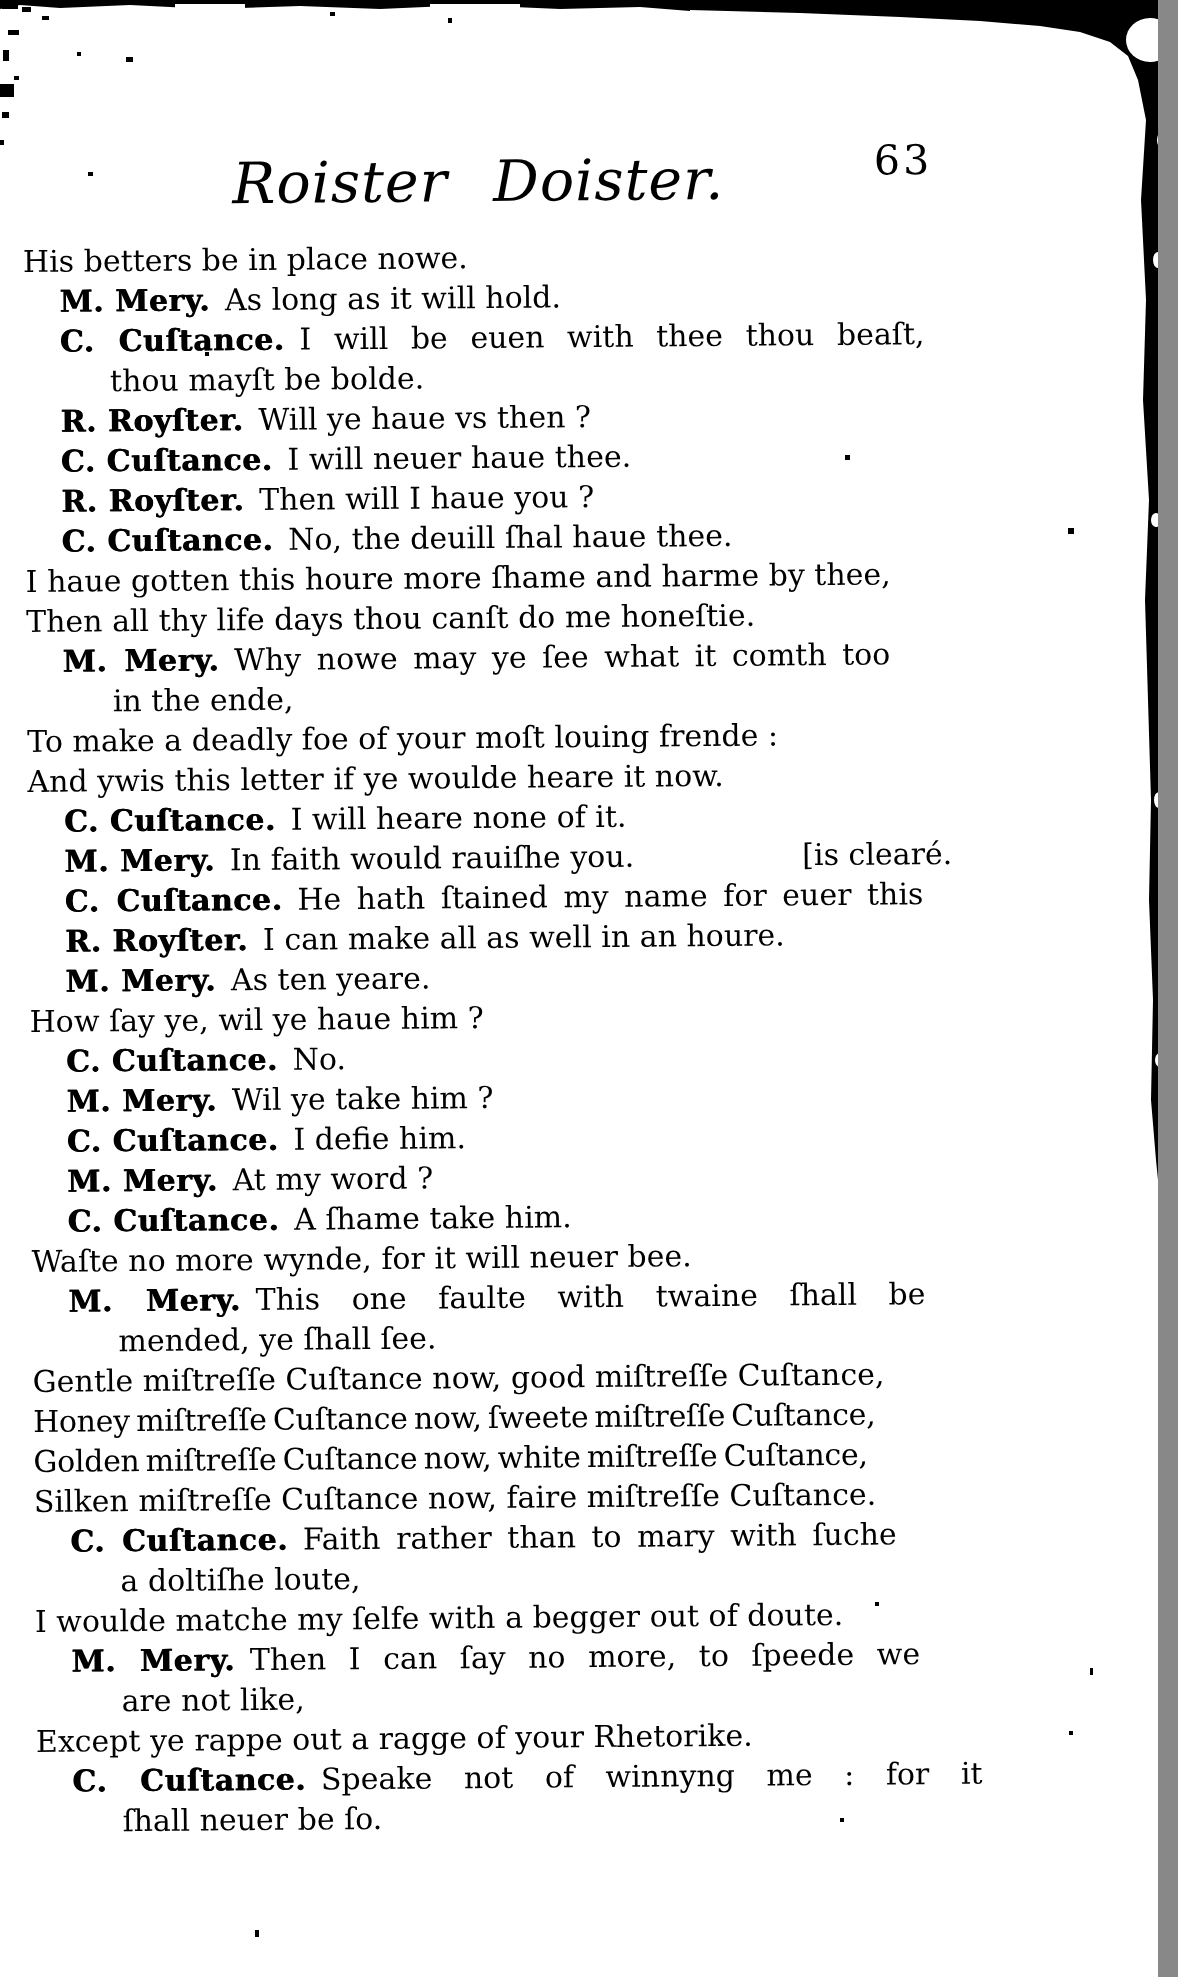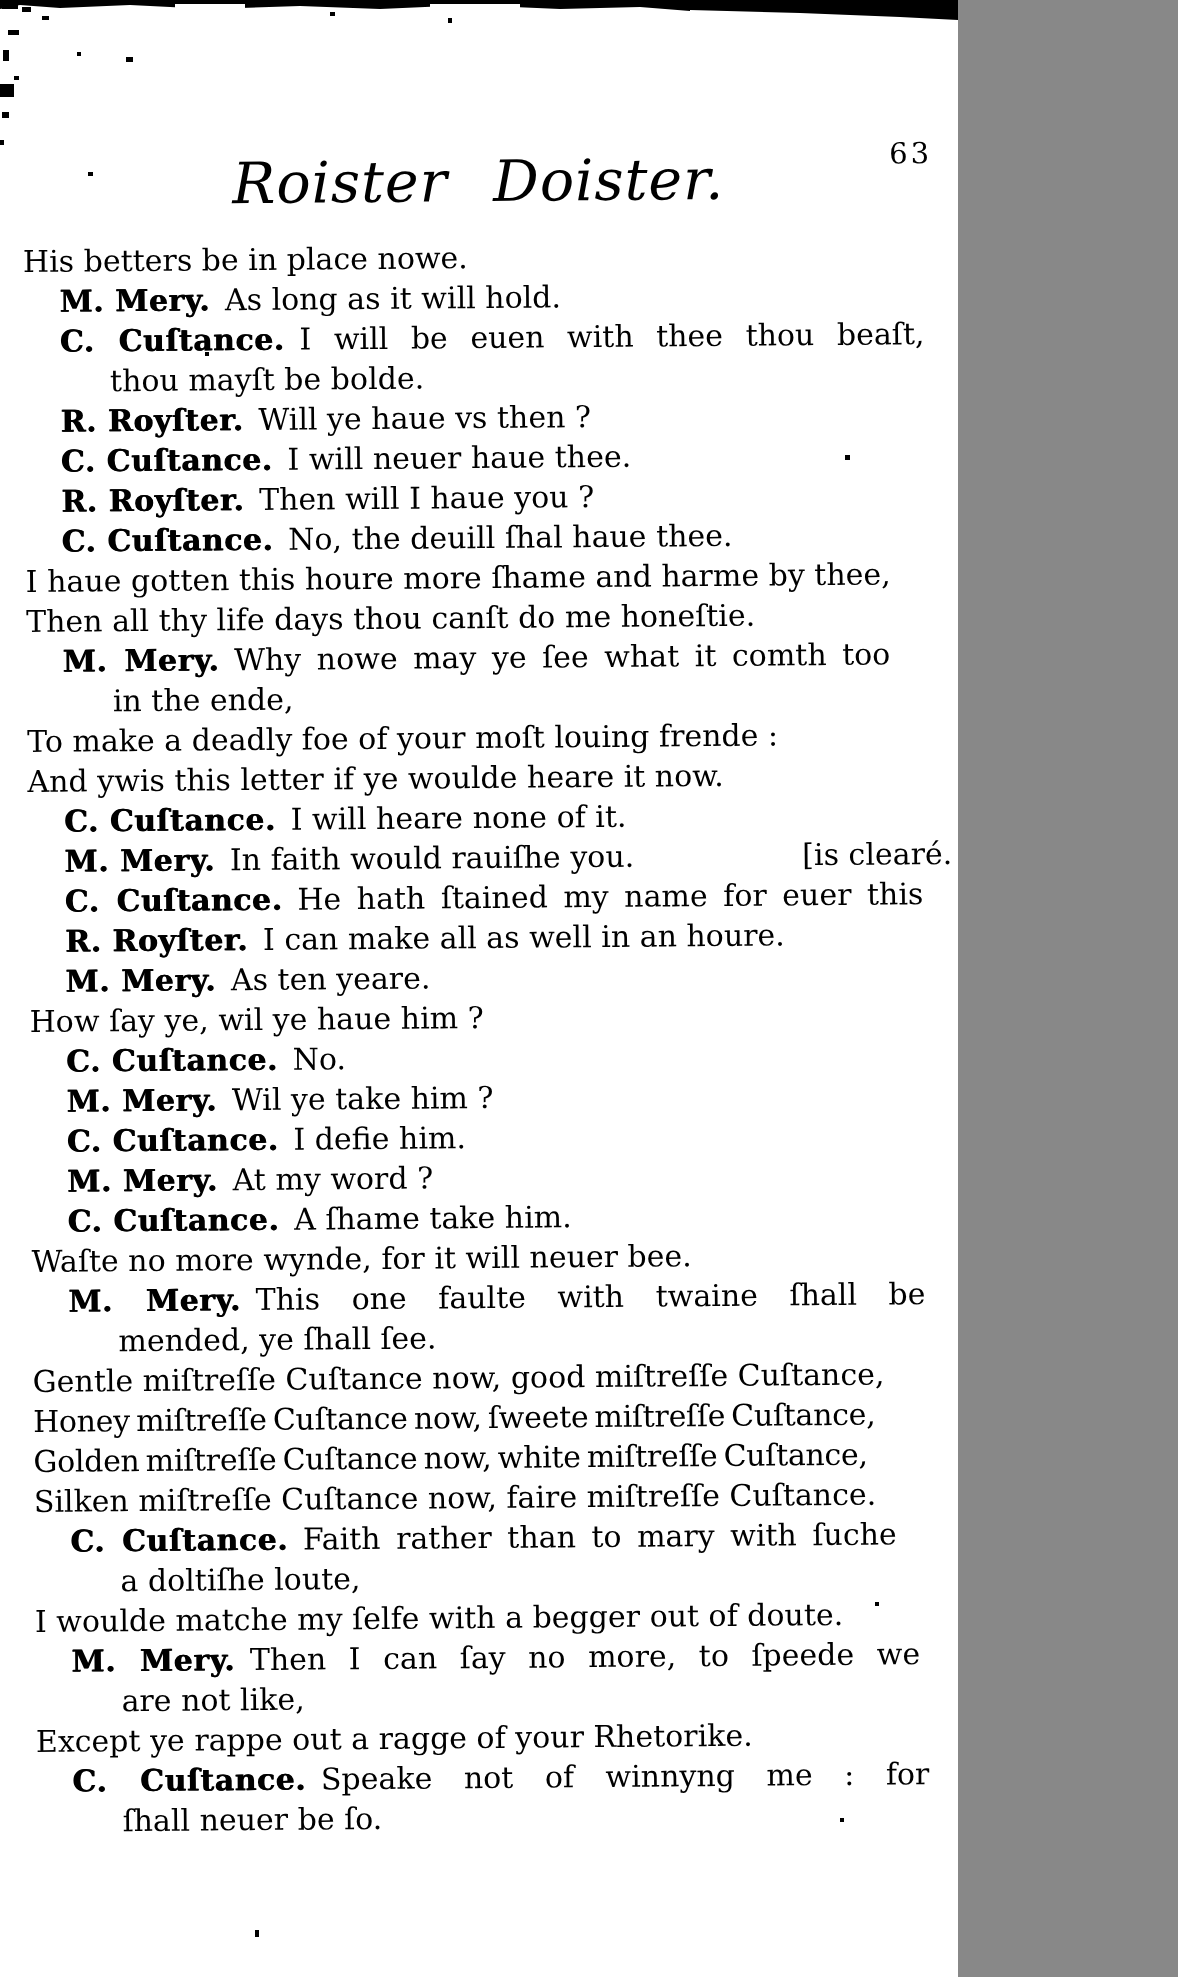--- a/index.html
+++ b/index.html
@@ -1,18 +1,18 @@
 <!DOCTYPE html>
 <html><head>
 <meta charset="utf-8">
 <style>
   html,body{margin:0;padding:0;background:#888;}
   .page{
     position:relative;
-    width:958px;height:1977px;
+    width:1158px;height:1977px;
     background:#ffffff;
     overflow:hidden;
     font-family:"DejaVu Serif","Liberation Serif",serif;
     color:#000;
   }
   .content{
     position:absolute;
     left:22px;top:150px;
     width:912px;
     transform:rotate(-0.5deg);
@@ -26,21 +26,21 @@
     text-align:center;
     font-style:italic;
     font-size:57px;
     letter-spacing:1px;
     word-spacing:26px;
     line-height:70px;
   }
   .pagenum{
     position:absolute;
     right:2px;top:-6px;
-    font-size:29px;
+    font-size:41px;
     letter-spacing:3px;
   }
   .text-block{
     font-size:30px;
     line-height:40px;
     white-space:nowrap;
   }
   .line{position:relative;height:40px;}
   .line.speech{padding-left:36px;}
   .line.cont{padding-left:86px;}

